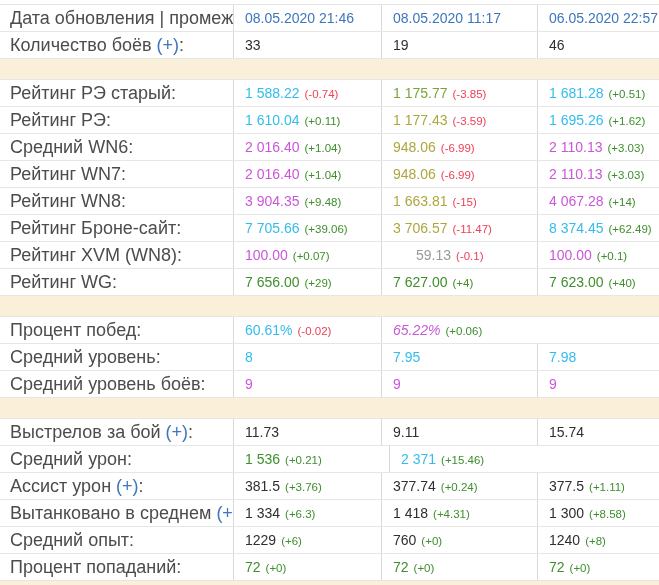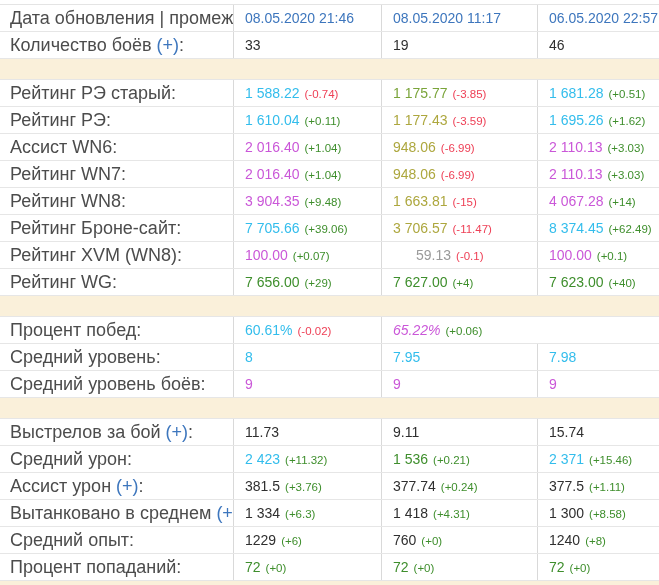--- a/index.html
+++ b/index.html
@@ -90,21 +90,21 @@
     <div class="cell vcell c2">
       <span class="val" style="color: rgb(173, 167, 62);">1 177.43</span><span class="delta" style="color: rgb(238, 64, 86);">(-3.59)</span>
     </div>
     <div class="cell vcell c3">
       <span class="val" style="color: rgb(51, 189, 236);">1 695.26</span><span class="delta" style="color: rgb(62, 142, 44);">(+1.62)</span>
     </div>
   </div>
 
   <div class="row">
     <div class="cell label-cell">
-      <span class="lbl-pre">Ассист WN6:</span>
+      <span class="lbl-pre">Средний WN6:</span>
     </div>
     <div class="cell vcell c1">
       <span class="val" style="color: rgb(202, 87, 216);">2 016.40</span><span class="delta" style="color: rgb(62, 142, 44);">(+1.04)</span>
     </div>
     <div class="cell vcell c2">
       <span class="val" style="color: rgb(173, 167, 62);">948.06</span><span class="delta" style="color: rgb(238, 64, 86);">(-6.99)</span>
     </div>
     <div class="cell vcell c3">
       <span class="val" style="color: rgb(202, 87, 216);">2 110.13</span><span class="delta" style="color: rgb(62, 142, 44);">(+3.03)</span>
     </div>
@@ -239,23 +239,20 @@
     </div>
     <div class="cell vcell c3">
       <span class="val" style="color: rgb(47, 47, 47);">15.74</span>
     </div>
   </div>
 
   <div class="row">
     <div class="cell label-cell">
       <span class="lbl-pre">Средний урон:</span>
     </div>
-    <div class="cell vcell c1">
-      <span class="val" style="color: rgb(51, 189, 236);">2 423</span><span class="delta" style="color: rgb(62, 142, 44);">(+11.32)</span>
-    </div>
     <div class="cell vcell c2">
       <span class="val" style="color: rgb(62, 142, 44);">1 536</span><span class="delta" style="color: rgb(62, 142, 44);">(+0.21)</span>
     </div>
     <div class="cell vcell c3">
       <span class="val" style="color: rgb(51, 189, 236);">2 371</span><span class="delta" style="color: rgb(62, 142, 44);">(+15.46)</span>
     </div>
   </div>
 
   <div class="row">
     <div class="cell label-cell">

